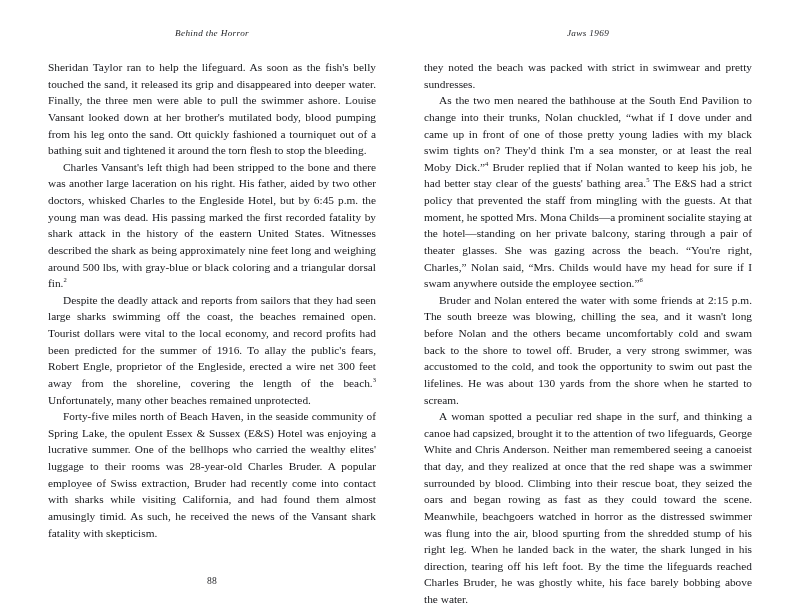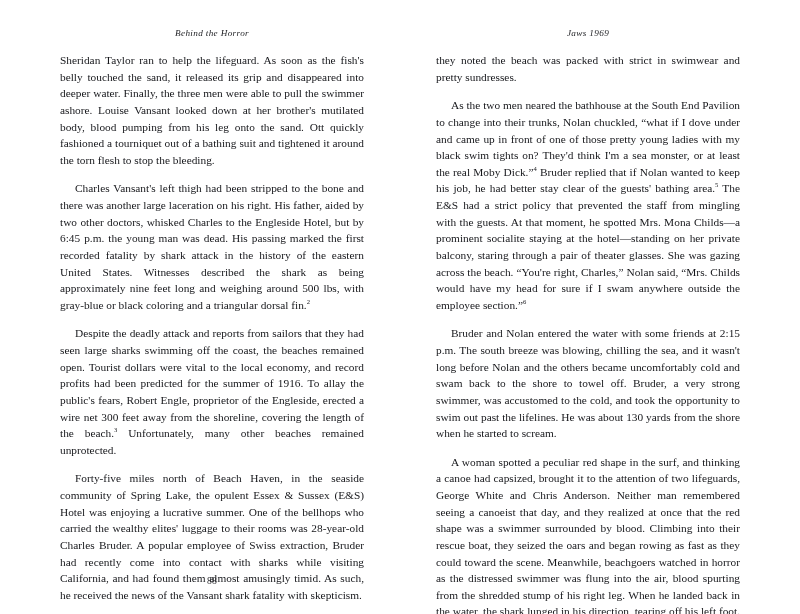--- a/index.html
+++ b/index.html
@@ -37,34 +37,34 @@
     padding: 26px 48px 18px 24px;
   }
   .running-head {
     font-style: italic;
     font-size: 9.2px;
     letter-spacing: 0.35px;
     text-align: center;
     color: #1d1e22;
     height: 14px;
     line-height: 14px;
-    margin-bottom: 12px;
+    margin-bottom: 19px;
     white-space: nowrap;
   }
   .body-col {
     font-size: 11.35px;
     line-height: 16.62px;
     text-align: justify;
     text-justify: inter-word;
     color: #16171b;
     -webkit-hyphens: none;
     hyphens: none;
   }
   .body-col p {
-    margin: 12px;
+    margin: 0;
     text-indent: 15px;
   }
   .body-col p.no-indent {
     text-indent: 0;
   }
   sup {
     font-size: 6.6px;
     vertical-align: super;
     line-height: 0;
   }

